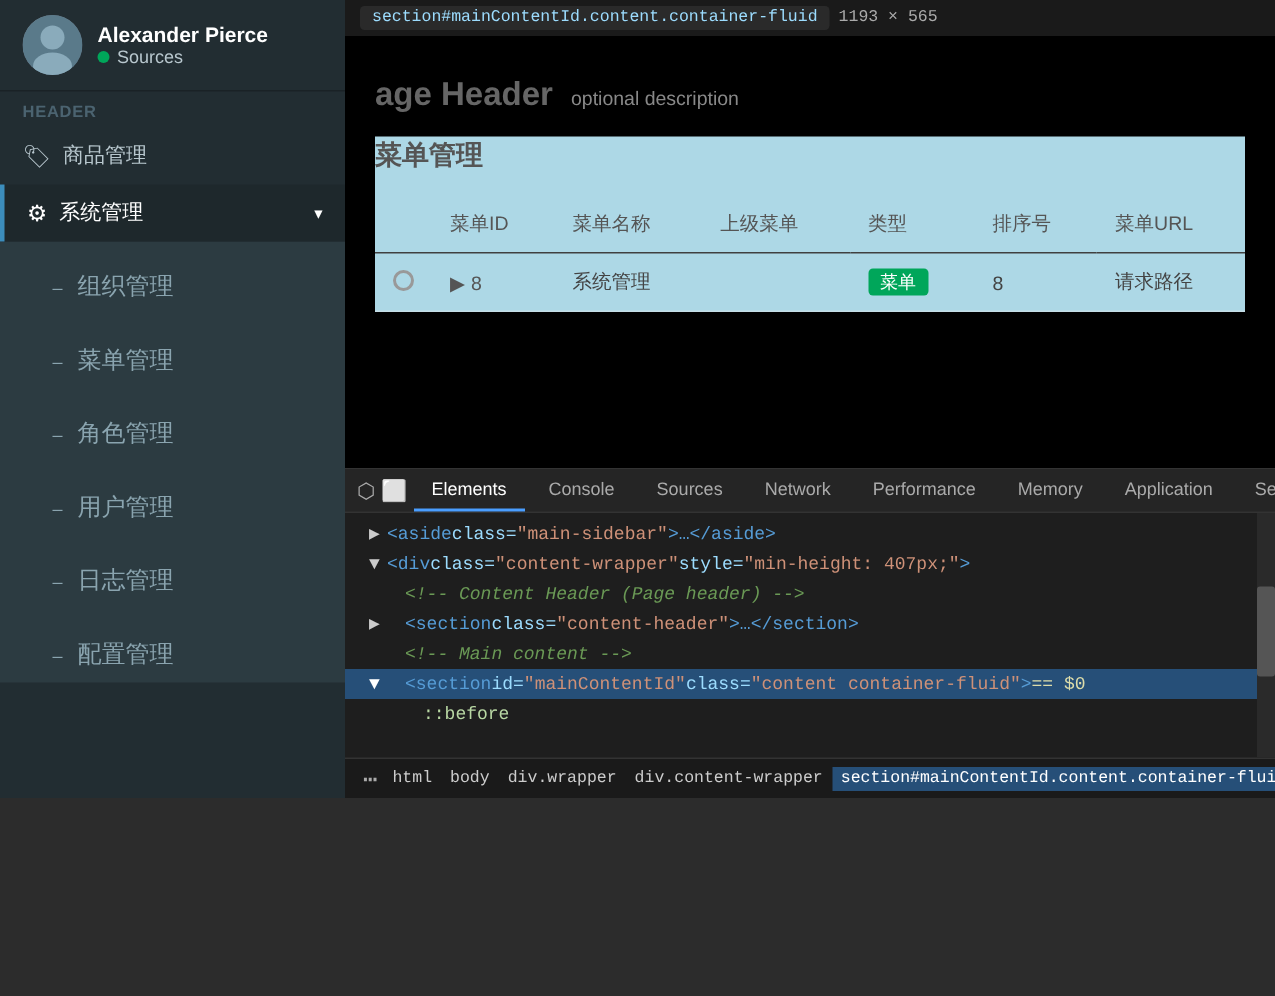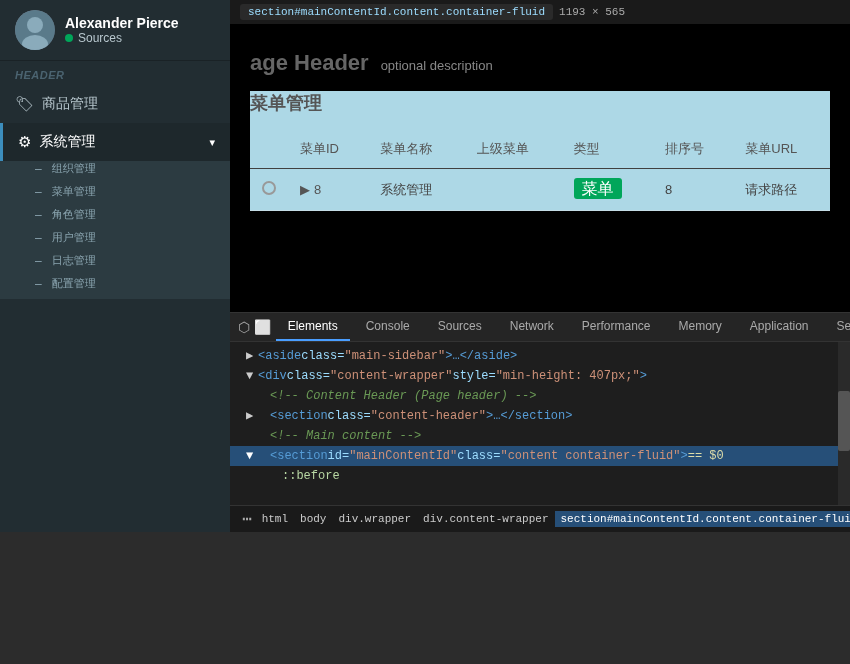--- a/index.html
+++ b/index.html
@@ -54,21 +54,20 @@
     .user-status { display: flex; align-items: center; gap: 5px; font-size: 12px; color: #b8c7ce; }
     .status-dot { width: 8px; height: 8px; border-radius: 50%; background: #00a65a; }
 
     .sidebar-section-label {
       padding: 8px 15px 4px;
       font-size: 11px;
       color: #4b6370;
       text-transform: uppercase;
       font-weight: bold;
       letter-spacing: 0.5px;
-      font-style: italic;
     }
 
     .sidebar-nav { flex: 1; overflow-y: auto; }
 
     .sidebar-item {
       display: flex;
       align-items: center;
       padding: 10px 15px;
       cursor: pointer;
       color: #b8c7ce;
@@ -84,24 +83,24 @@
     }
 
     .sidebar-item .item-icon { font-size: 15px; flex-shrink: 0; }
     .sidebar-item .item-label { flex: 1; }
     .sidebar-item .chevron { margin-left: auto; font-size: 11px; }
 
     .submenu { background: #2c3b41; }
     .submenu-item {
       display: flex;
       align-items: center;
-      padding: 0 15px 8px 35px;
+      padding: 20px 15px 8px 35px;
       cursor: pointer;
       color: #8aa4af;
-      font-size: 11px;
+      font-size: 16px;
       gap: 6px;
     }
     .submenu-item::before { content: '–'; margin-right: 4px; font-size: 12px; }
 
     
     .content-area {
       flex: 1;
       background: #000000;
       overflow: hidden;
       position: relative;
@@ -190,21 +189,21 @@
       gap: 4px;
       cursor: pointer;
       color: #555;
     }
 
     .tag-badge {
       background: #00a65a;
       color: #fff;
       padding: 2px 8px;
       border-radius: 3px;
-      font-size: 16px;
+      font-size: 12px;
       text-align: center;
     }
 
     .radio-btn {
       width: 14px;
       height: 14px;
       border: 2px solid #999;
       border-radius: 50%;
       display: inline-block;
     }

